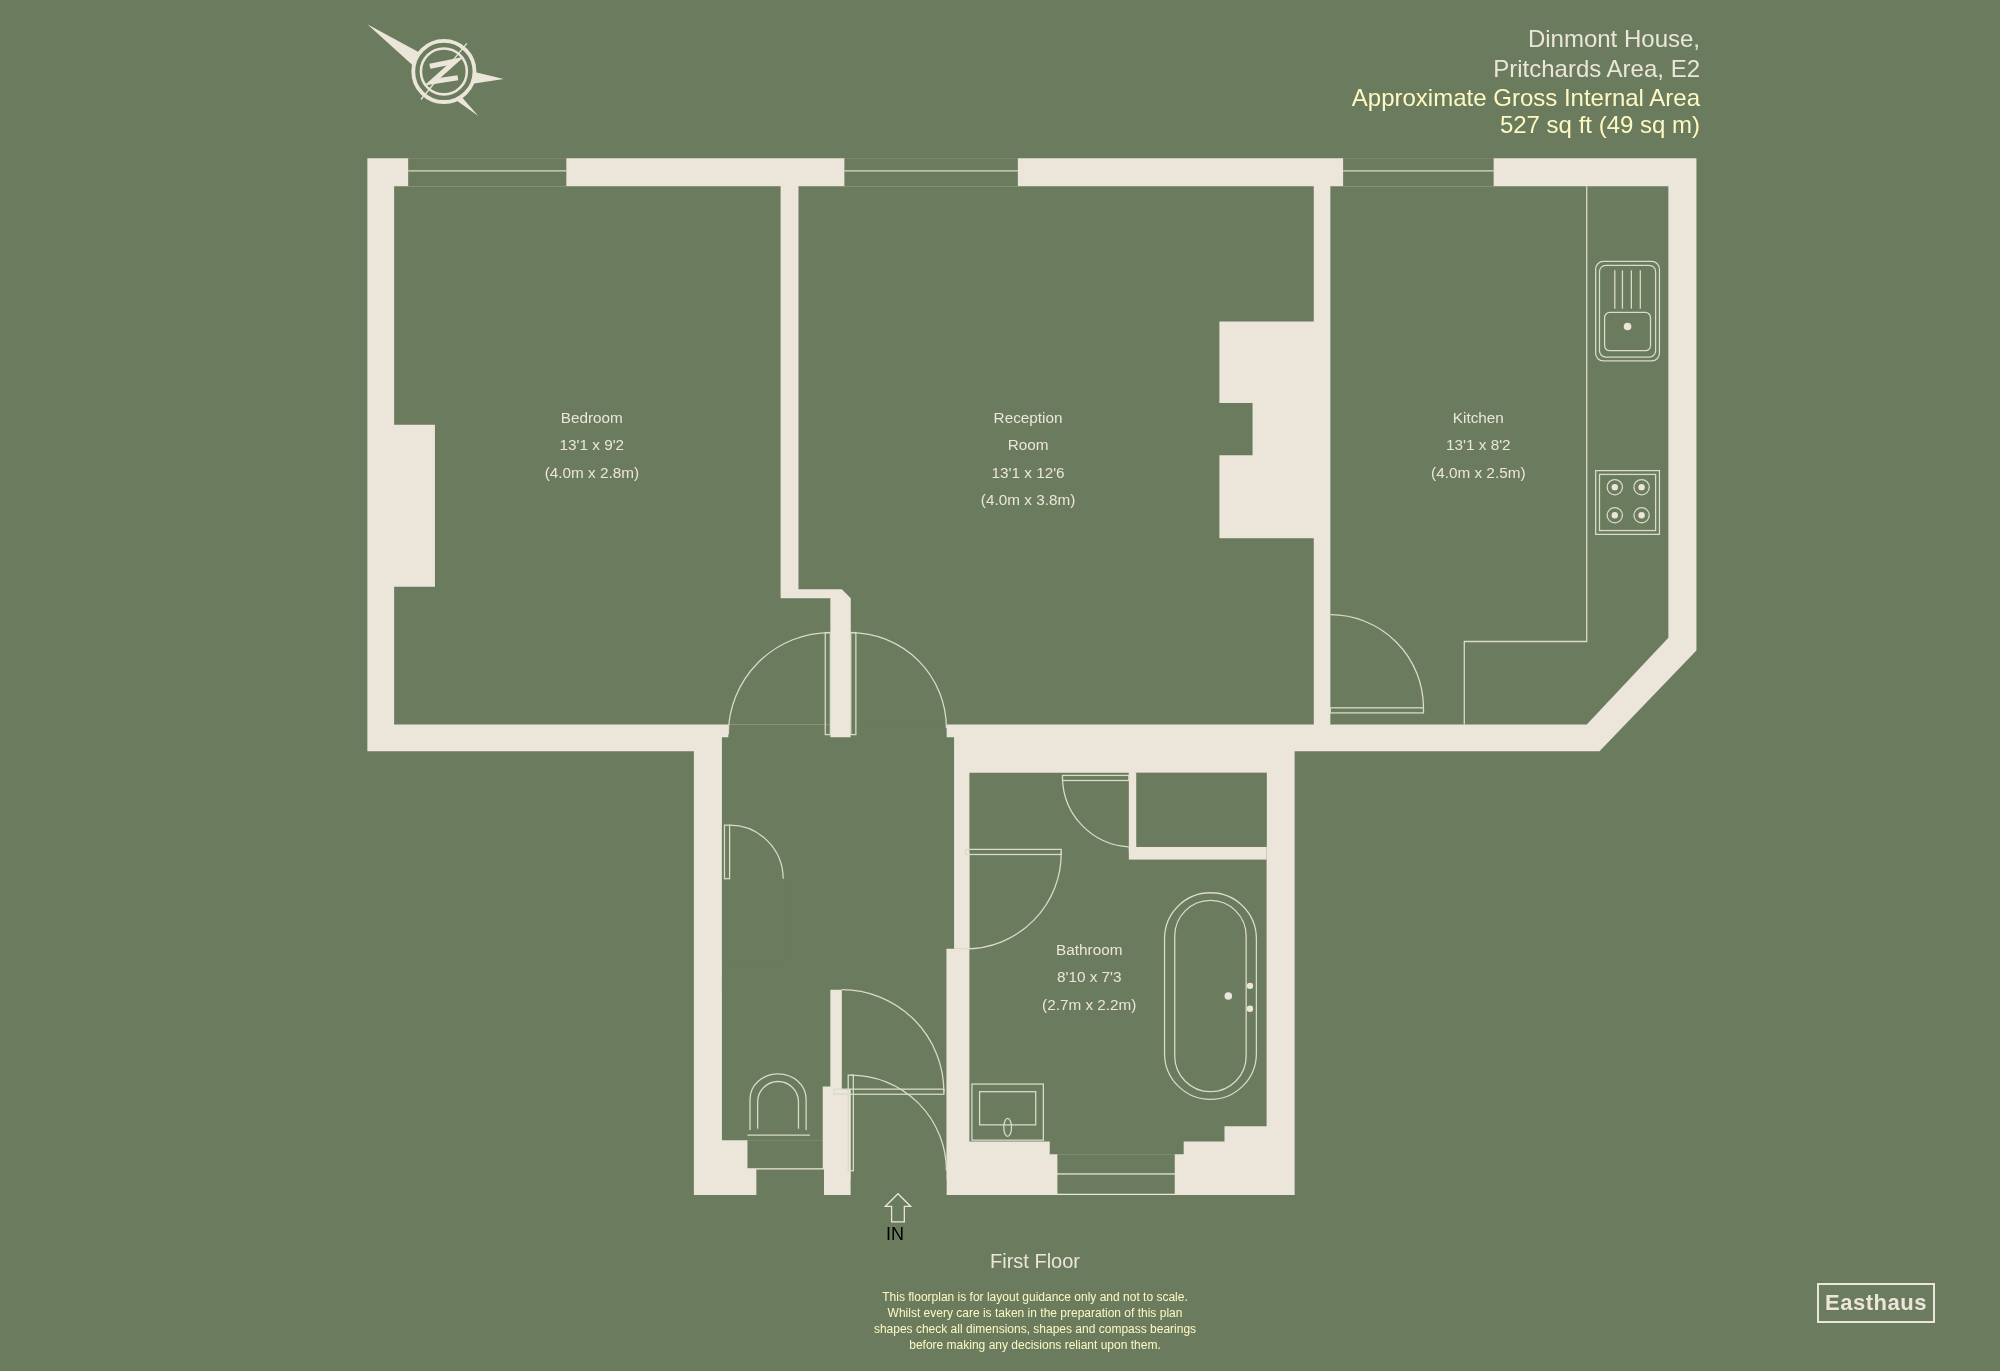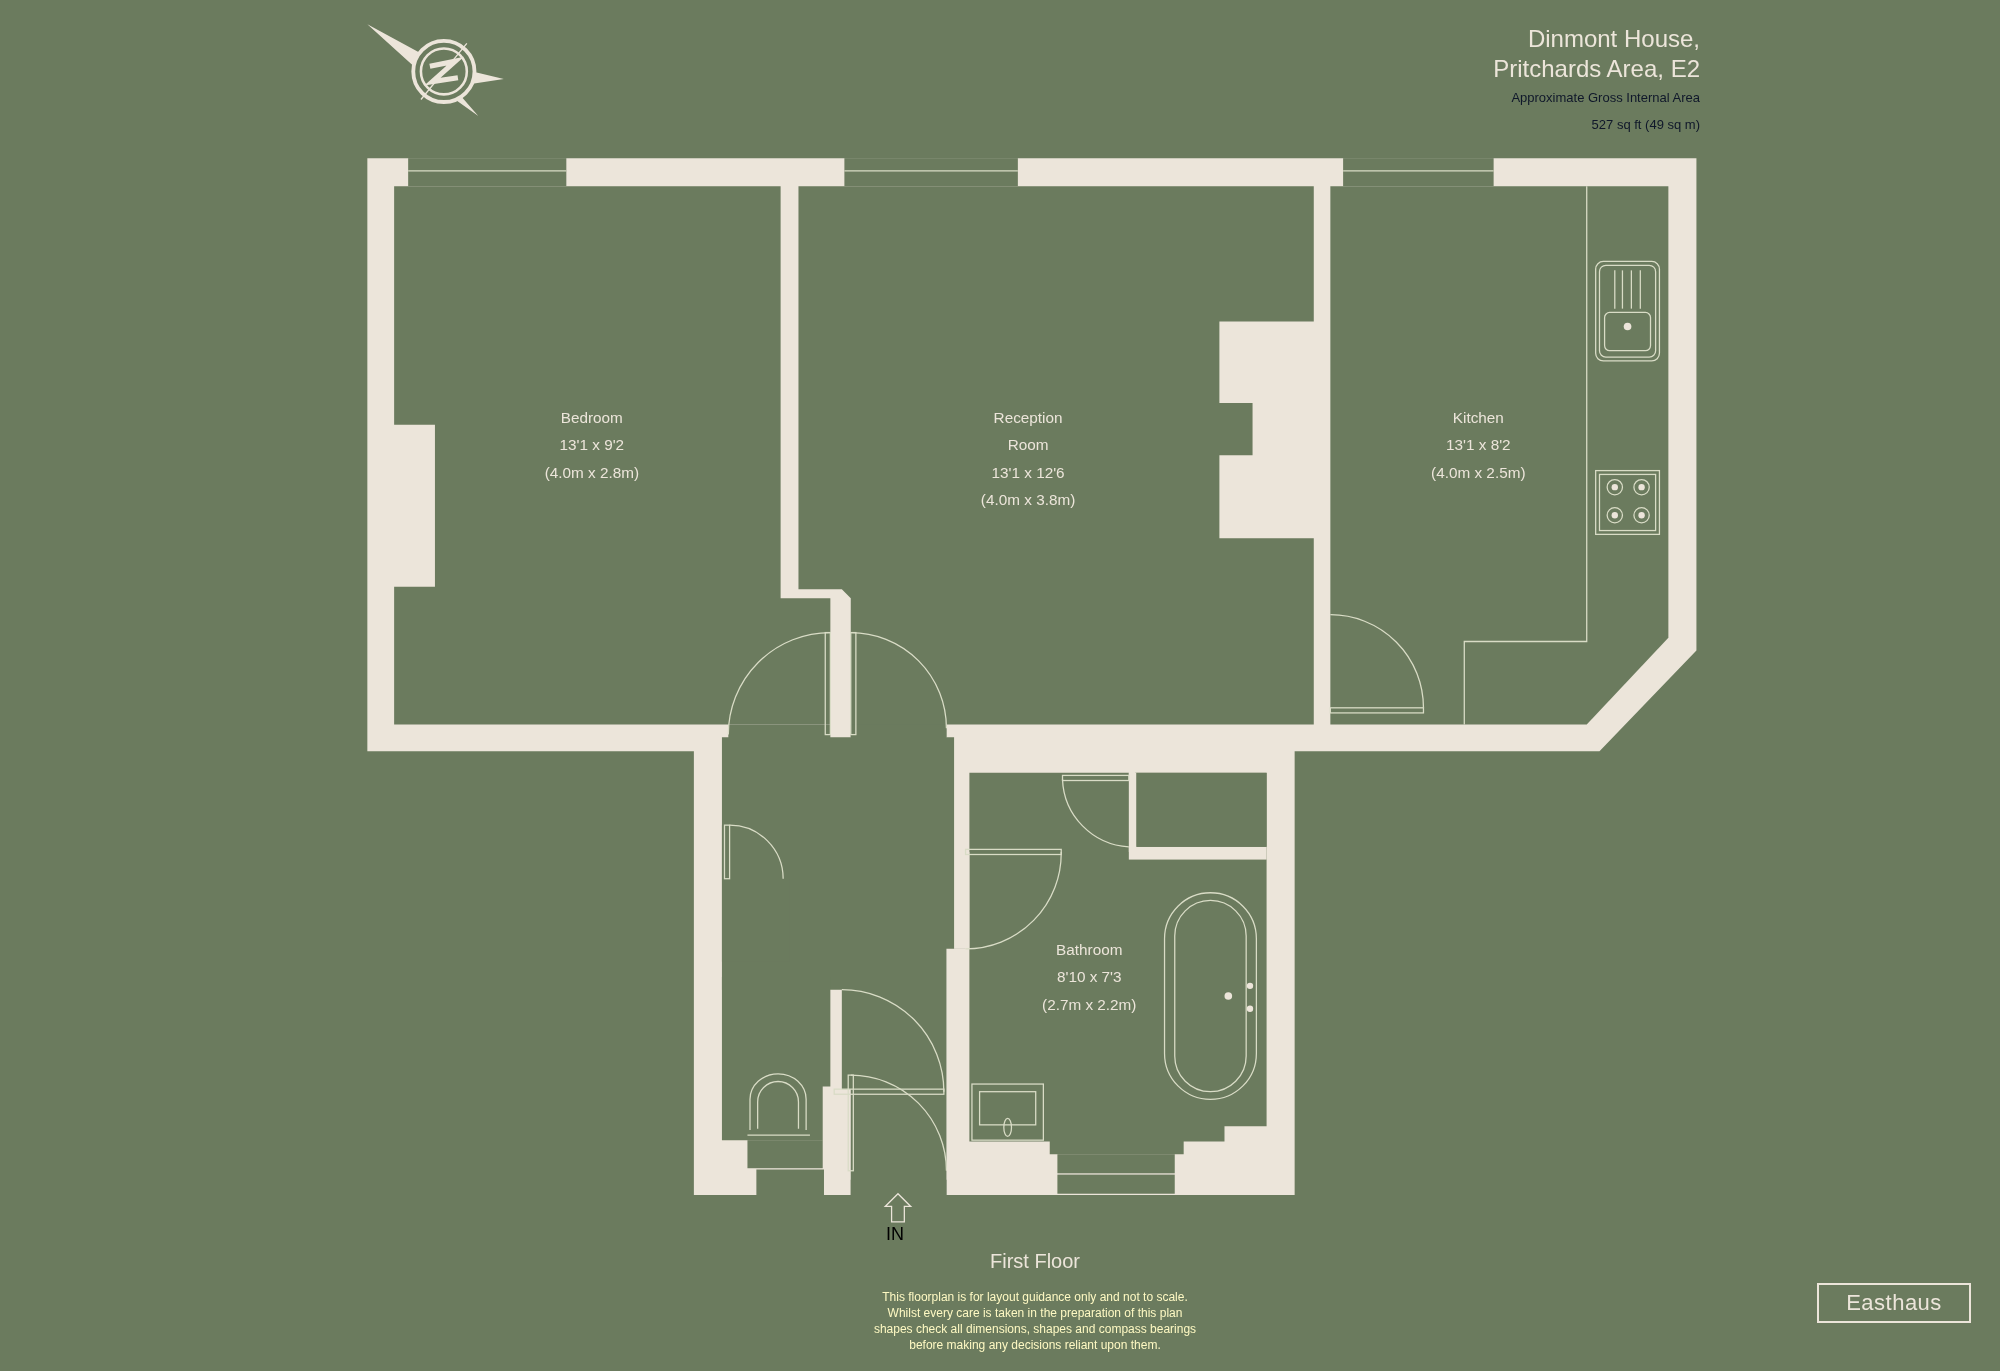--- a/index.html
+++ b/index.html
@@ -4,24 +4,24 @@
 <style>
   html, body { margin: 0; padding: 0; }
   body { width: 2000px; height: 1371px; background: #6b7b5e; overflow: hidden; position: relative; font-family: "DejaVu Sans", sans-serif; color: #ece5da; }
   #plan { position: absolute; left: 0; top: 0; width: 2000px; height: 1371px; }
   .wall { fill: #ece5da; }
   .floor { fill: #6b7b5e; }
   .line2 { fill: none; stroke: #d9dcc6; stroke-width: 1; }
   .room-label { font-family: "Liberation Sans", sans-serif; font-size: 12px; fill: #ece5da; text-anchor: middle; }
   .header { position: absolute; right: 300px; top: 24px; text-align: right; }
   .header .title { font-family: "Liberation Sans", sans-serif; font-size: 24px; line-height: 30px; color: #ece5da; }
-  .header .sub { font-family: "Liberation Sans", sans-serif; font-size: 13px; line-height: 27px; color: #0f172a; }
+  .header .sub { font-family: "Liberation Sans", sans-serif; font-size: 24px; line-height: 27px; color: #fef9c3; }
   .floor-name { position: absolute; left: 0; width: 2070px; top: 1250px; text-align: center; font-family: "Liberation Sans", sans-serif; font-size: 20px; color: #ece5da; }
   .disclaimer { position: absolute; left: 820px; width: 430px; top: 1289px; text-align: center; font-family: "Liberation Sans", sans-serif; font-size: 12px; line-height: 16px; color: #fef9c3; }
-  .brand { position: absolute; left: 1817px; top: 1283px; width: 154px; height: 40px; border: 2px solid #ece5da; box-sizing: border-box; display: flex; align-items: center; justify-content: center; font-family: "Liberation Sans", sans-serif; font-size: 22px; color: #ece5da; letter-spacing: 0.5px; }
+  .brand { position: absolute; left: 1817px; top: 1283px; width: 118px; height: 40px; border: 2px solid #ece5da; box-sizing: border-box; display: flex; align-items: center; justify-content: center; font-family: "Liberation Sans", sans-serif; font-size: 22px; color: #ece5da; letter-spacing: 0.5px; font-weight: bold; }
   .in-label { position: absolute; left: 880px; top: 1224px; width: 30px; text-align: center; font-family: "Liberation Sans", sans-serif; font-size: 18px; color: #000000; }
 </style>
 </head>
 <body>
 
 <svg id="plan" viewBox="0 0 1568 1075" preserveAspectRatio="none" xmlns="http://www.w3.org/2000/svg">
 
   <g>
     <polygon class="wall" points="288,19 345,50 395,62 355,68 375,91 340,66"></polygon>
     <circle cx="348" cy="56" r="24" class="floor" stroke="#ece5da" stroke-width="3"></circle>

